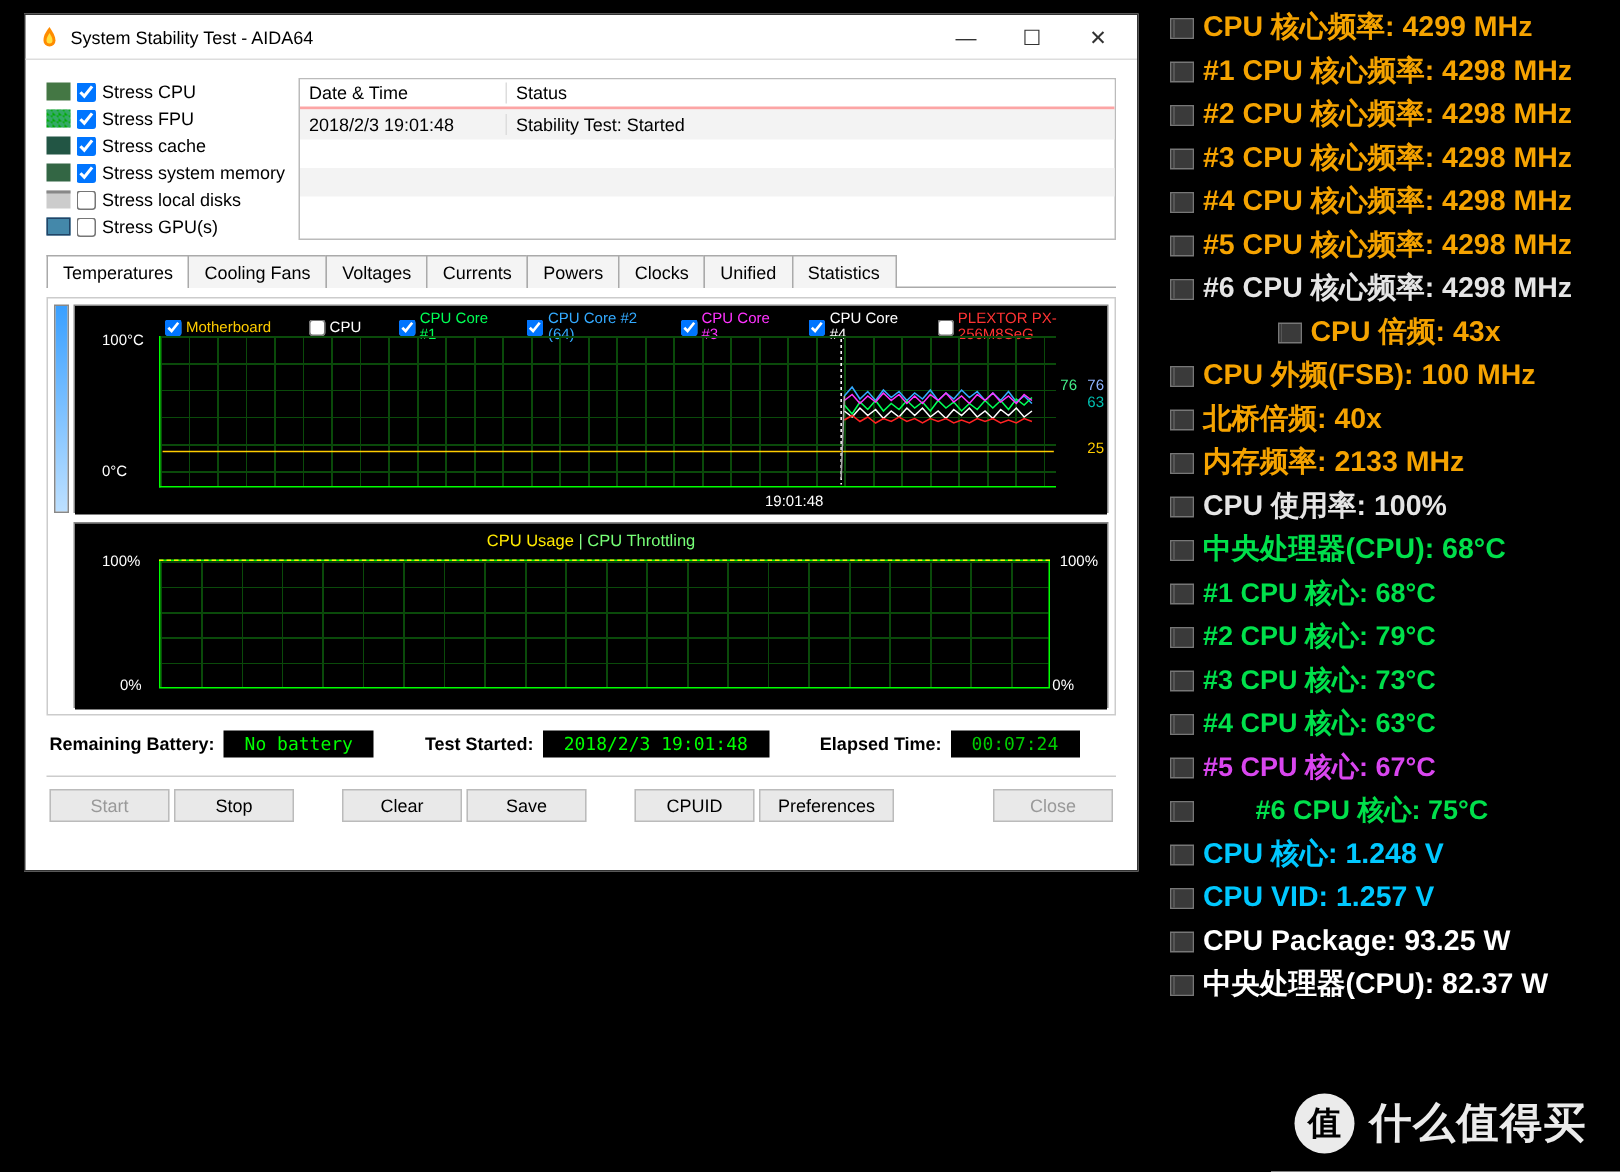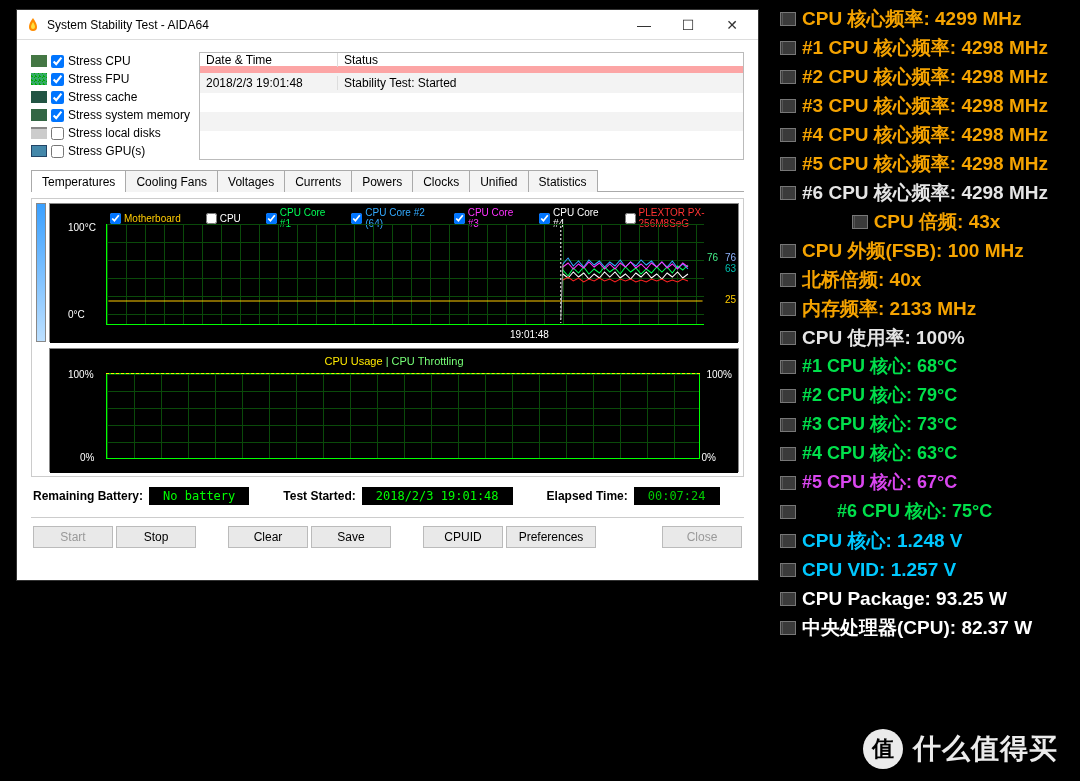--- a/index.html
+++ b/index.html
@@ -28,21 +28,21 @@
 .ic-cpu { background:#474; }
 .ic-fpu { background:#3a6; background-image:linear-gradient(45deg,#0a0 25%,transparent 25%,transparent 75%,#0a0 75%); background-size:4px 4px; }
 .ic-cache { background:#254; }
 .ic-mem { background:#364; }
 .ic-disk { background:#ccc; border-top:2px solid #888; }
 .ic-gpu { background:#48a; border:1px solid #246; }
 input[type=checkbox] { width:13px; height:13px; }
 
 .log-table { flex:1; border:1px solid #bbb; font-size:12px; }
 .log-table .hdr, .log-table .row { display:flex; height:20px; align-items:center; }
-.log-table .hdr { background:#fff; border-bottom:7px solid #fca5a5; }
+.log-table .hdr { background:#fff; border-bottom:2px solid #fca5a5; }
 .log-table .row:nth-child(even){ background:#f3f3f3; }
 .log-table .c1 { width: 138px; padding-left:6px; border-right:1px solid #ddd; }
 .log-table .c2 { flex:1; padding-left:6px; }
 .log-table .empty { height:19px; }
 
 .tabs { display:flex; border-bottom:1px solid #aaa; font-size:12px; margin-top:4px; }
 .tab { padding:4px 10px 3px; border:1px solid #aaa; border-bottom:none; background:#f4f4f4; margin-right:-1px; margin-bottom:-1px; }
 .tab.active { background:#fff; position:relative; }
 
 .graph-area { border:1px solid #ccc; padding:4px; background:#fff; display:flex; flex-direction:column; gap:6px; }
@@ -135,20 +135,24 @@
       <span>北桥倍频: 40x</span>
     </div>
     <div class="stat-row" style="color: rgb(245, 163, 0);">
       <span class="ic chip"></span>
       <span>内存频率: 2133 MHz</span>
     </div>
     <div class="stat-row" style="color: #e5e5e5;">
       <span class="ic chip"></span>
       <span>CPU 使用率: 100%</span>
     </div>
+    <div class="stat-row" style="color: rgb(0, 224, 75);">
+      <span class="ic chip"></span>
+      <span>中央处理器(CPU): 68°C</span>
+    </div>
     <div class="stat-row small" style="color: rgb(0, 224, 75);">
       <span class="ic chip"></span>
       <span>#1 CPU 核心: 68°C</span>
     </div>
     <div class="stat-row small" style="color: rgb(0, 224, 75);">
       <span class="ic chip"></span>
       <span>#2 CPU 核心: 79°C</span>
     </div>
     <div class="stat-row small" style="color: rgb(0, 224, 75);">
       <span class="ic chip"></span>

